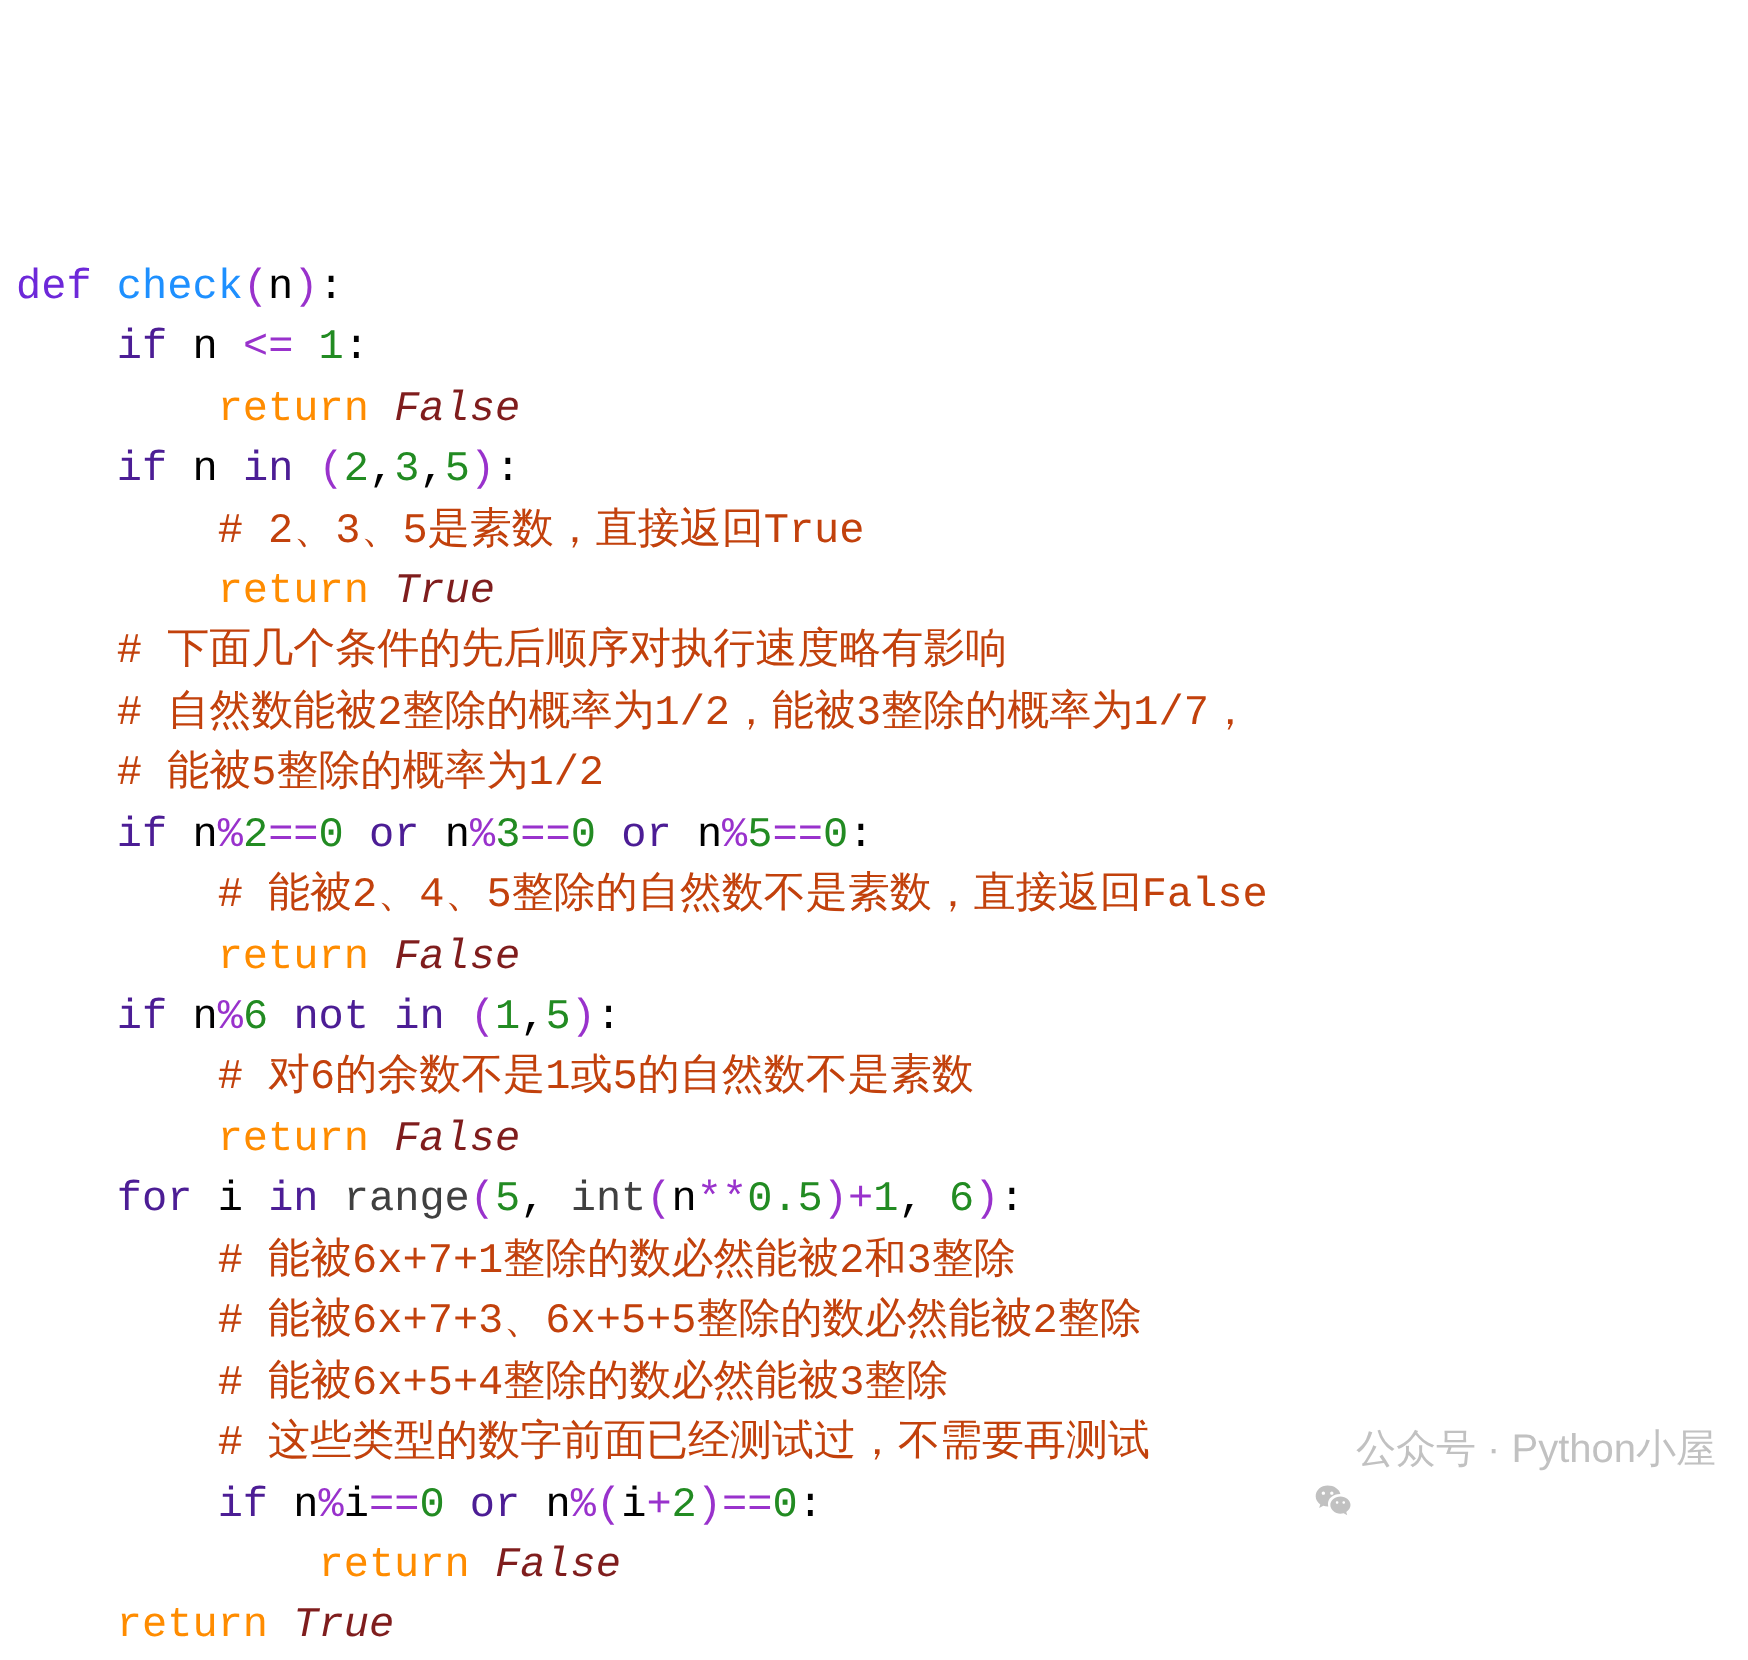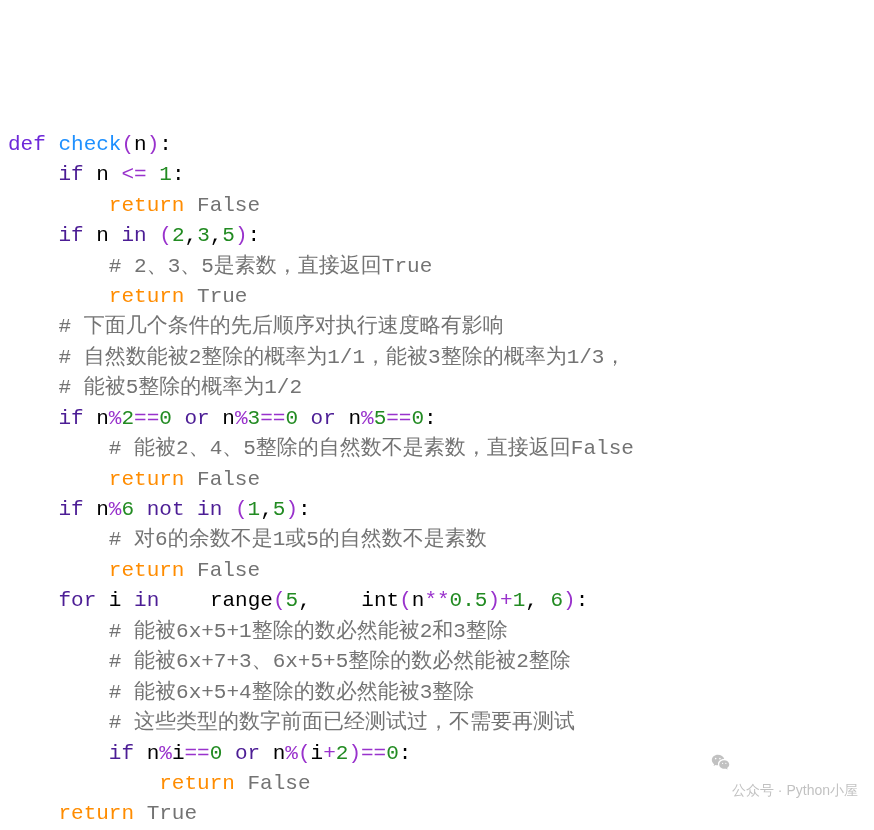--- a/index.html
+++ b/index.html
@@ -13,70 +13,70 @@
     color: #000000;
     width: 874px;
     height: 830px;
     box-sizing: border-box;
     position: relative;
     overflow: hidden;
   }
   .kw-def { color: #6d28d9; margin-top: 31px; }
   .kw-flow { color: #4c1d95; }
   .kw-ret { color: #ff8c00; text-align: right; }
-  .kw-const { color: #737373; }
+  .kw-const { color: #7f1d1d; font-style: italic; }
   .fn-name { color: #1e90ff; }
-  .builtin { color: #000000; margin-left: 38px; }
+  .builtin { color: #404040; }
   .op-black { color: #000000; }
   .op-purple { color: #9932cc; }
   .paren { color: #9932cc; }
   .num { color: #228b22; }
-  .cmt { color: #737373; }
+  .cmt { color: #c2410c; }
   .ident { color: #000000; }
 
   .watermark {
     position: absolute;
     right: 16px;
     bottom: 30px;
     display: flex;
-    align-items: flex-end;
+    align-items: flex-start;
     gap: 0;
     color: #bbbbbb;
     font-family: -apple-system, BlinkMacSystemFont, "Segoe UI", sans-serif;
-    font-size: 14px;
+    font-size: 20px;
     opacity: 0.9;
   }
   .watermark svg {
     width: 22px;
     height: 22px;
     fill: #bbbbbb;
   }
 </style>
 </head>
 <body>
 
 
 
 <div id="code-block"><span class="kw-def">def</span> <span class="fn-name">check</span><span class="paren">(</span><span class="ident">n</span><span class="paren">)</span><span class="op-black">:</span>
     <span class="kw-flow">if</span> <span class="ident">n</span> <span class="op-purple">&lt;=</span> <span class="num">1</span><span class="op-black">:</span>
         <span class="kw-ret">return</span> <span class="kw-const">False</span>
     <span class="kw-flow">if</span> <span class="ident">n</span> <span class="kw-flow">in</span> <span class="paren">(</span><span class="num">2</span><span class="op-black">,</span><span class="num">3</span><span class="op-black">,</span><span class="num">5</span><span class="paren">)</span><span class="op-black">:</span>
         <span class="cmt"># 2、3、5是素数，直接返回True</span>
         <span class="kw-ret">return</span> <span class="kw-const">True</span>
     <span class="cmt"># 下面几个条件的先后顺序对执行速度略有影响</span>
-    <span class="cmt"># 自然数能被2整除的概率为1/1，能被3整除的概率为1/3，</span>
+    <span class="cmt"># 自然数能被2整除的概率为1/2，能被3整除的概率为1/7，</span>
     <span class="cmt"># 能被5整除的概率为1/2</span>
     <span class="kw-flow">if</span> <span class="ident">n</span><span class="op-purple">%</span><span class="num">2</span><span class="op-purple">==</span><span class="num">0</span> <span class="kw-flow">or</span> <span class="ident">n</span><span class="op-purple">%</span><span class="num">3</span><span class="op-purple">==</span><span class="num">0</span> <span class="kw-flow">or</span> <span class="ident">n</span><span class="op-purple">%</span><span class="num">5</span><span class="op-purple">==</span><span class="num">0</span><span class="op-black">:</span>
         <span class="cmt"># 能被2、4、5整除的自然数不是素数，直接返回False</span>
         <span class="kw-ret">return</span> <span class="kw-const">False</span>
     <span class="kw-flow">if</span> <span class="ident">n</span><span class="op-purple">%</span><span class="num">6</span> <span class="kw-flow">not</span> <span class="kw-flow">in</span> <span class="paren">(</span><span class="num">1</span><span class="op-black">,</span><span class="num">5</span><span class="paren">)</span><span class="op-black">:</span>
         <span class="cmt"># 对6的余数不是1或5的自然数不是素数</span>
         <span class="kw-ret">return</span> <span class="kw-const">False</span>
     <span class="kw-flow">for</span> <span class="ident">i</span> <span class="kw-flow">in</span> <span class="builtin">range</span><span class="paren">(</span><span class="num">5</span><span class="op-black">,</span> <span class="builtin">int</span><span class="paren">(</span><span class="ident">n</span><span class="op-purple">**</span><span class="num">0.5</span><span class="paren">)</span><span class="op-purple">+</span><span class="num">1</span><span class="op-black">,</span> <span class="num">6</span><span class="paren">)</span><span class="op-black">:</span>
-        <span class="cmt"># 能被6x+5+1整除的数必然能被2和3整除</span>
+        <span class="cmt"># 能被6x+7+1整除的数必然能被2和3整除</span>
         <span class="cmt"># 能被6x+7+3、6x+5+5整除的数必然能被2整除</span>
         <span class="cmt"># 能被6x+5+4整除的数必然能被3整除</span>
         <span class="cmt"># 这些类型的数字前面已经测试过，不需要再测试</span>
         <span class="kw-flow">if</span> <span class="ident">n</span><span class="op-purple">%</span><span class="ident">i</span><span class="op-purple">==</span><span class="num">0</span> <span class="kw-flow">or</span> <span class="ident">n</span><span class="op-purple">%</span><span class="paren">(</span><span class="ident">i</span><span class="op-purple">+</span><span class="num">2</span><span class="paren">)</span><span class="op-purple">==</span><span class="num">0</span><span class="op-black">:</span>
             <span class="kw-ret">return</span> <span class="kw-const">False</span>
     <span class="kw-ret">return</span> <span class="kw-const">True</span></div>
 
 <div class="watermark">
   <span>
     <svg viewBox="0 0 24 24">

